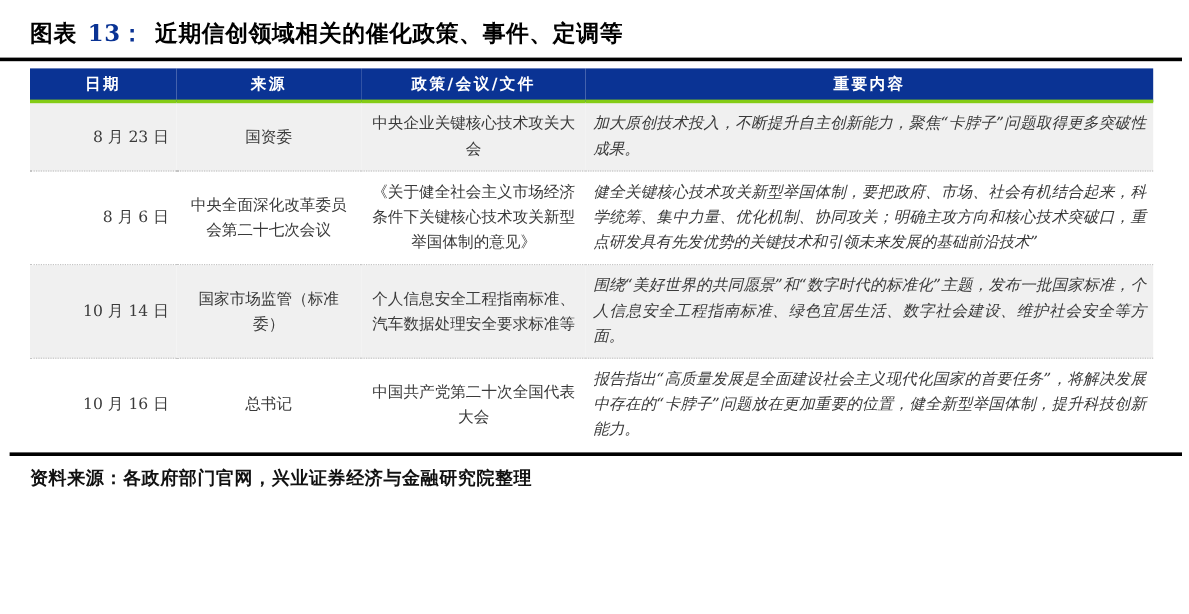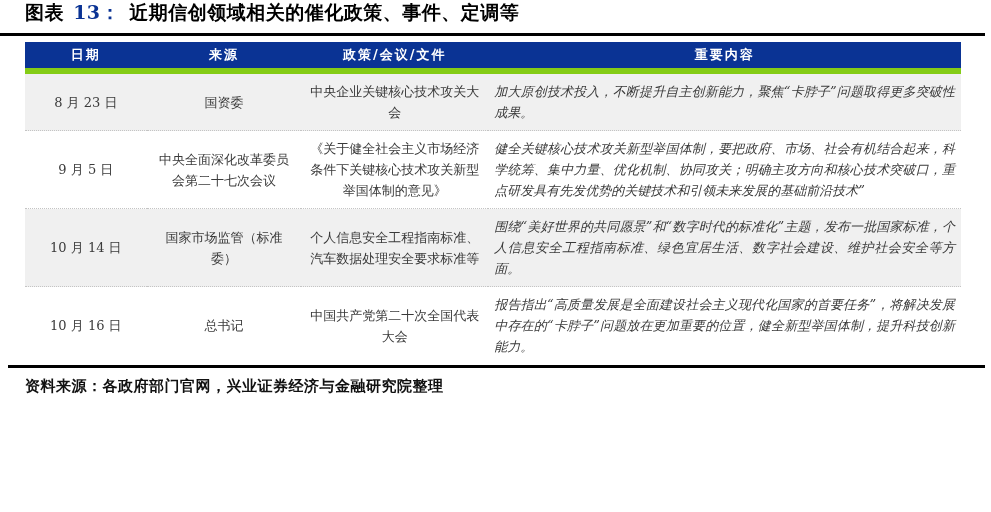--- a/index.html
+++ b/index.html
@@ -5,21 +5,21 @@
   html,body { margin:0; padding:0; background:#ffffff; }
   .page {
     width: 991px; height: 512px;
     background:#ffffff;
     font-family: "DejaVu Serif", "Liberation Serif", serif;
     position: relative;
     overflow: hidden;
     box-sizing: border-box;
   }
   .title {
-    padding: 0 25px 0 25px;
+    padding: 15px 25px 0 25px;
     font-size: 19px;
     font-weight: bold;
     color: #000000;
     letter-spacing: 0.5px;
   }
   .title .num { color: #0A3394; padding: 0 2px; }
   .title-rule {
     height: 0;
     border-bottom: 3px solid #000000;
     margin: 7px 6px 0 0;
@@ -34,33 +34,33 @@
   table.policy col.c-date   { width: 13.0%; }
   table.policy col.c-source { width: 16.5%; }
   table.policy col.c-policy { width: 20.0%; }
   table.policy col.c-content{ width: 50.5%; }
   table.policy thead th {
     background: #0A3394;
     color: #ffffff;
     font-weight: bold;
     font-size: 13px;
     padding: 4px 0;
-    border-bottom: 6px solid #84cc16;
+    border-bottom: 3px solid #84cc16;
     letter-spacing: 2px;
   }
   table.policy tbody td {
     color: #3a3a3a;
     line-height: 1.62;
     padding: 7px 6px;
     vertical-align: middle;
   }
   table.policy tbody tr:nth-child(odd)  { background: #F0F0F0; }
   table.policy tbody tr:nth-child(even) { background: #ffffff; }
   table.policy tbody tr + tr td { border-top: 1px dotted #c4c4c4; }
-  td.date   { text-align: center; white-space: nowrap; color:#333; }
+  td.date   { text-align: right; white-space: nowrap; color:#333; }
   td.source { text-align: center; }
   td.policy { text-align: center; }
   td.content{ text-align: justify; padding-left: 10px; padding-right: 8px; font-style: italic; }
   .bottom-rule {
     height: 0;
     border-bottom: 3px solid #000000;
     margin: 0 6px 0 8px;
   }
   .footer {
     padding: 9px 25px 0 25px;
@@ -100,21 +100,21 @@
         </tr>
       </thead>
       <tbody>
           <tr>
             <td class="date">8 月 23 日</td>
             <td class="source">国资委</td>
             <td class="policy">中央企业关键核心技术攻关大会</td>
             <td class="content">加大原创技术投入，不断提升自主创新能力，聚焦“卡脖子”问题取得更多突破性成果。</td>
           </tr>
           <tr>
-            <td class="date">9 月 5 日</td>
+            <td class="date">8 月 6 日</td>
             <td class="source">中央全面深化改革委员会第二十七次会议</td>
             <td class="policy">《关于健全社会主义市场经济条件下关键核心技术攻关新型举国体制的意见》</td>
             <td class="content">健全关键核心技术攻关新型举国体制，要把政府、市场、社会有机结合起来，科学统筹、集中力量、优化机制、协同攻关；明确主攻方向和核心技术突破口，重点研发具有先发优势的关键技术和引领未来发展的基础前沿技术”</td>
           </tr>
           <tr>
             <td class="date">10 月 14 日</td>
             <td class="source">国家市场监管（标准委）</td>
             <td class="policy">个人信息安全工程指南标准、汽车数据处理安全要求标准等</td>
             <td class="content">围绕“美好世界的共同愿景”和“数字时代的标准化”主题，发布一批国家标准，个人信息安全工程指南标准、绿色宜居生活、数字社会建设、维护社会安全等方面。</td>
           </tr>

